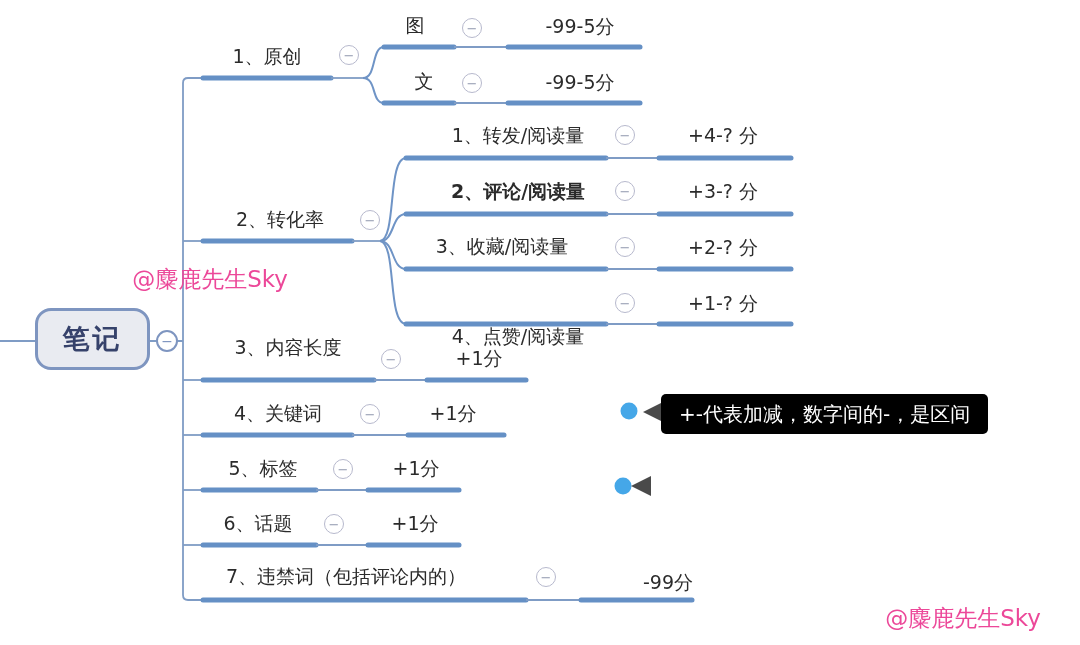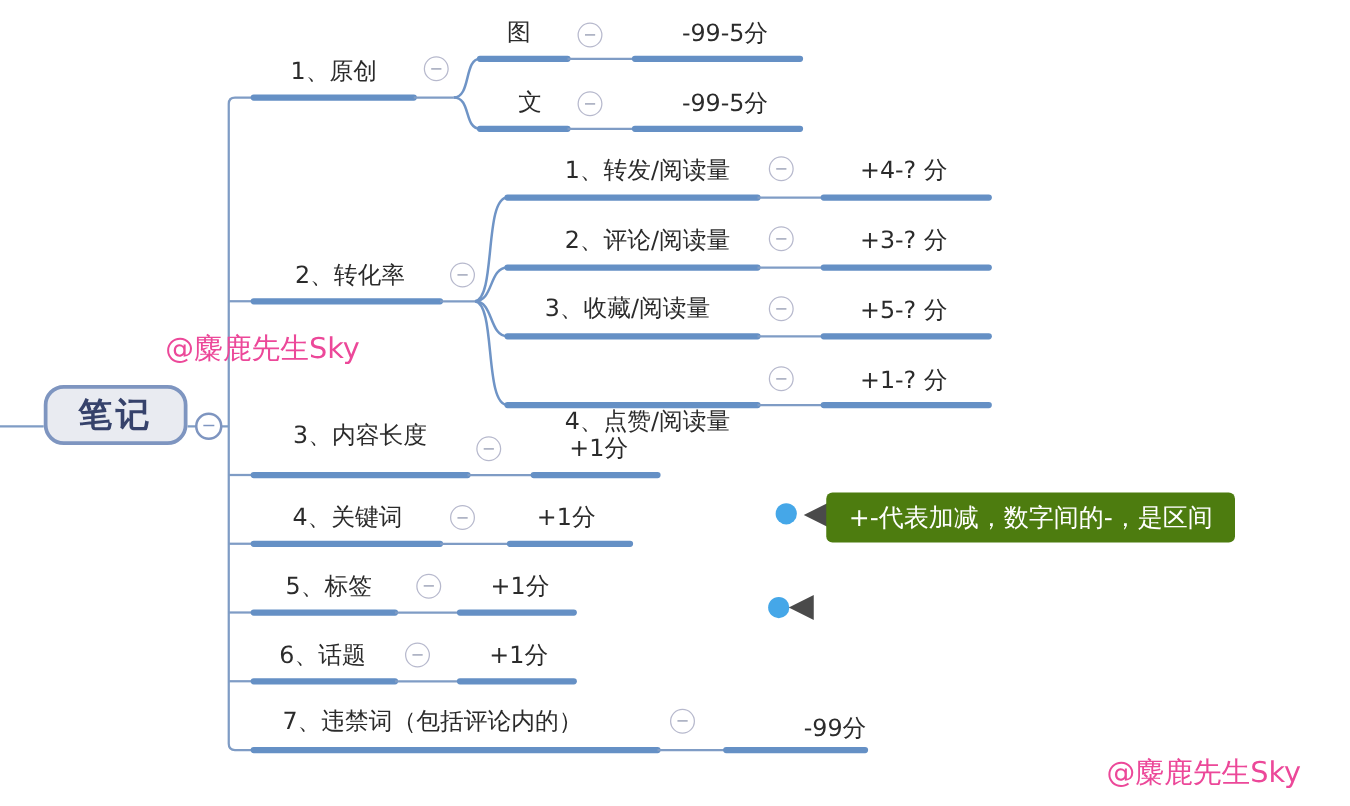--- a/index.html
+++ b/index.html
@@ -21,27 +21,27 @@
     position:absolute; transform:translate(-50%,-50%);
     width:20px; height:20px; box-sizing:border-box;
     border:1.5px solid #b7b9cd; border-radius:50%; background:#fff;
     color:#9aa0b5; display:flex; align-items:center; justify-content:center;
     font-size:13px; line-height:1; z-index:4;
   }
   .collapse-icon.root-ic {
     width:22px; height:22px; border:2px solid #7e95c0; color:#7e95c0; font-size:14px;
   }
   .root-box {
-    position:absolute; left:35px; top:308px; width:115px; height:48px;
+    position:absolute; left:35px; top:308px; width:115px; height:62px;
     box-sizing:border-box; border:3.5px solid #7e95c0; border-radius:16px;
     background:#e9ebf1; display:flex; align-items:center; justify-content:center;
     font-size:27px; font-weight:bold; color:#36426b; letter-spacing:3px; z-index:3;
   }
   .callout {
-    position:absolute; background:#4d7c0f; color:#ffffff; font-size:20px;
+    position:absolute; background:#000000; color:#ffffff; font-size:20px;
     height:40px; display:flex; align-items:center; padding:0 18px;
     border-radius:5px; white-space:nowrap; z-index:5;
   }
   .callout-tail {
     position:absolute; width:0; height:0; z-index:5;
     border-top:10px solid transparent; border-bottom:10px solid transparent;
     border-right:20px solid #4a4a4a;
   }
   .callout-dot {
     position:absolute; width:17px; height:17px; border-radius:50%;
@@ -136,27 +136,27 @@
   <div class="collapse-icon" style="left:472px; top:83px;">−</div>
   <div class="label" style="left:580px; top:83px;">-99-5分</div>
 
   <div class="label" style="left:280px; top:220px;">2、转化率</div>
   <div class="collapse-icon" style="left:370px; top:220px;">−</div>
 
   <div class="label" style="left:518px; top:136px;">1、转发/阅读量</div>
   <div class="collapse-icon" style="left:625px; top:135px;">−</div>
   <div class="label" style="left:723px; top:136px;">+4-? 分</div>
 
-  <div class="label" style="left:518px; top:192px;">2、评论/阅读量</div>
+  <div class="label" style="left:518px; top:192px;font-weight:bold;">2、评论/阅读量</div>
   <div class="collapse-icon" style="left:625px; top:191px;">−</div>
   <div class="label" style="left:723px; top:192px;">+3-? 分</div>
 
   <div class="label" style="left:502px; top:247px;">3、收藏/阅读量</div>
   <div class="collapse-icon" style="left:625px; top:247px;">−</div>
-  <div class="label" style="left:723px; top:248px;">+5-? 分</div>
+  <div class="label" style="left:723px; top:248px;">+2-? 分</div>
 
   <div class="label" style="left:518px; top:303px;margin-top:34px;">4、点赞/阅读量</div>
   <div class="collapse-icon" style="left:625px; top:303px;">−</div>
   <div class="label" style="left:723px; top:304px;">+1-? 分</div>
 
   <div class="label" style="left:288px; top:348px;text-align:right;">3、内容长度</div>
   <div class="collapse-icon" style="left:391px; top:359px;">−</div>
   <div class="label" style="left:479px; top:359px;">+1分</div>
 
   <div class="label" style="left:278px; top:414px;">4、关键词</div>

